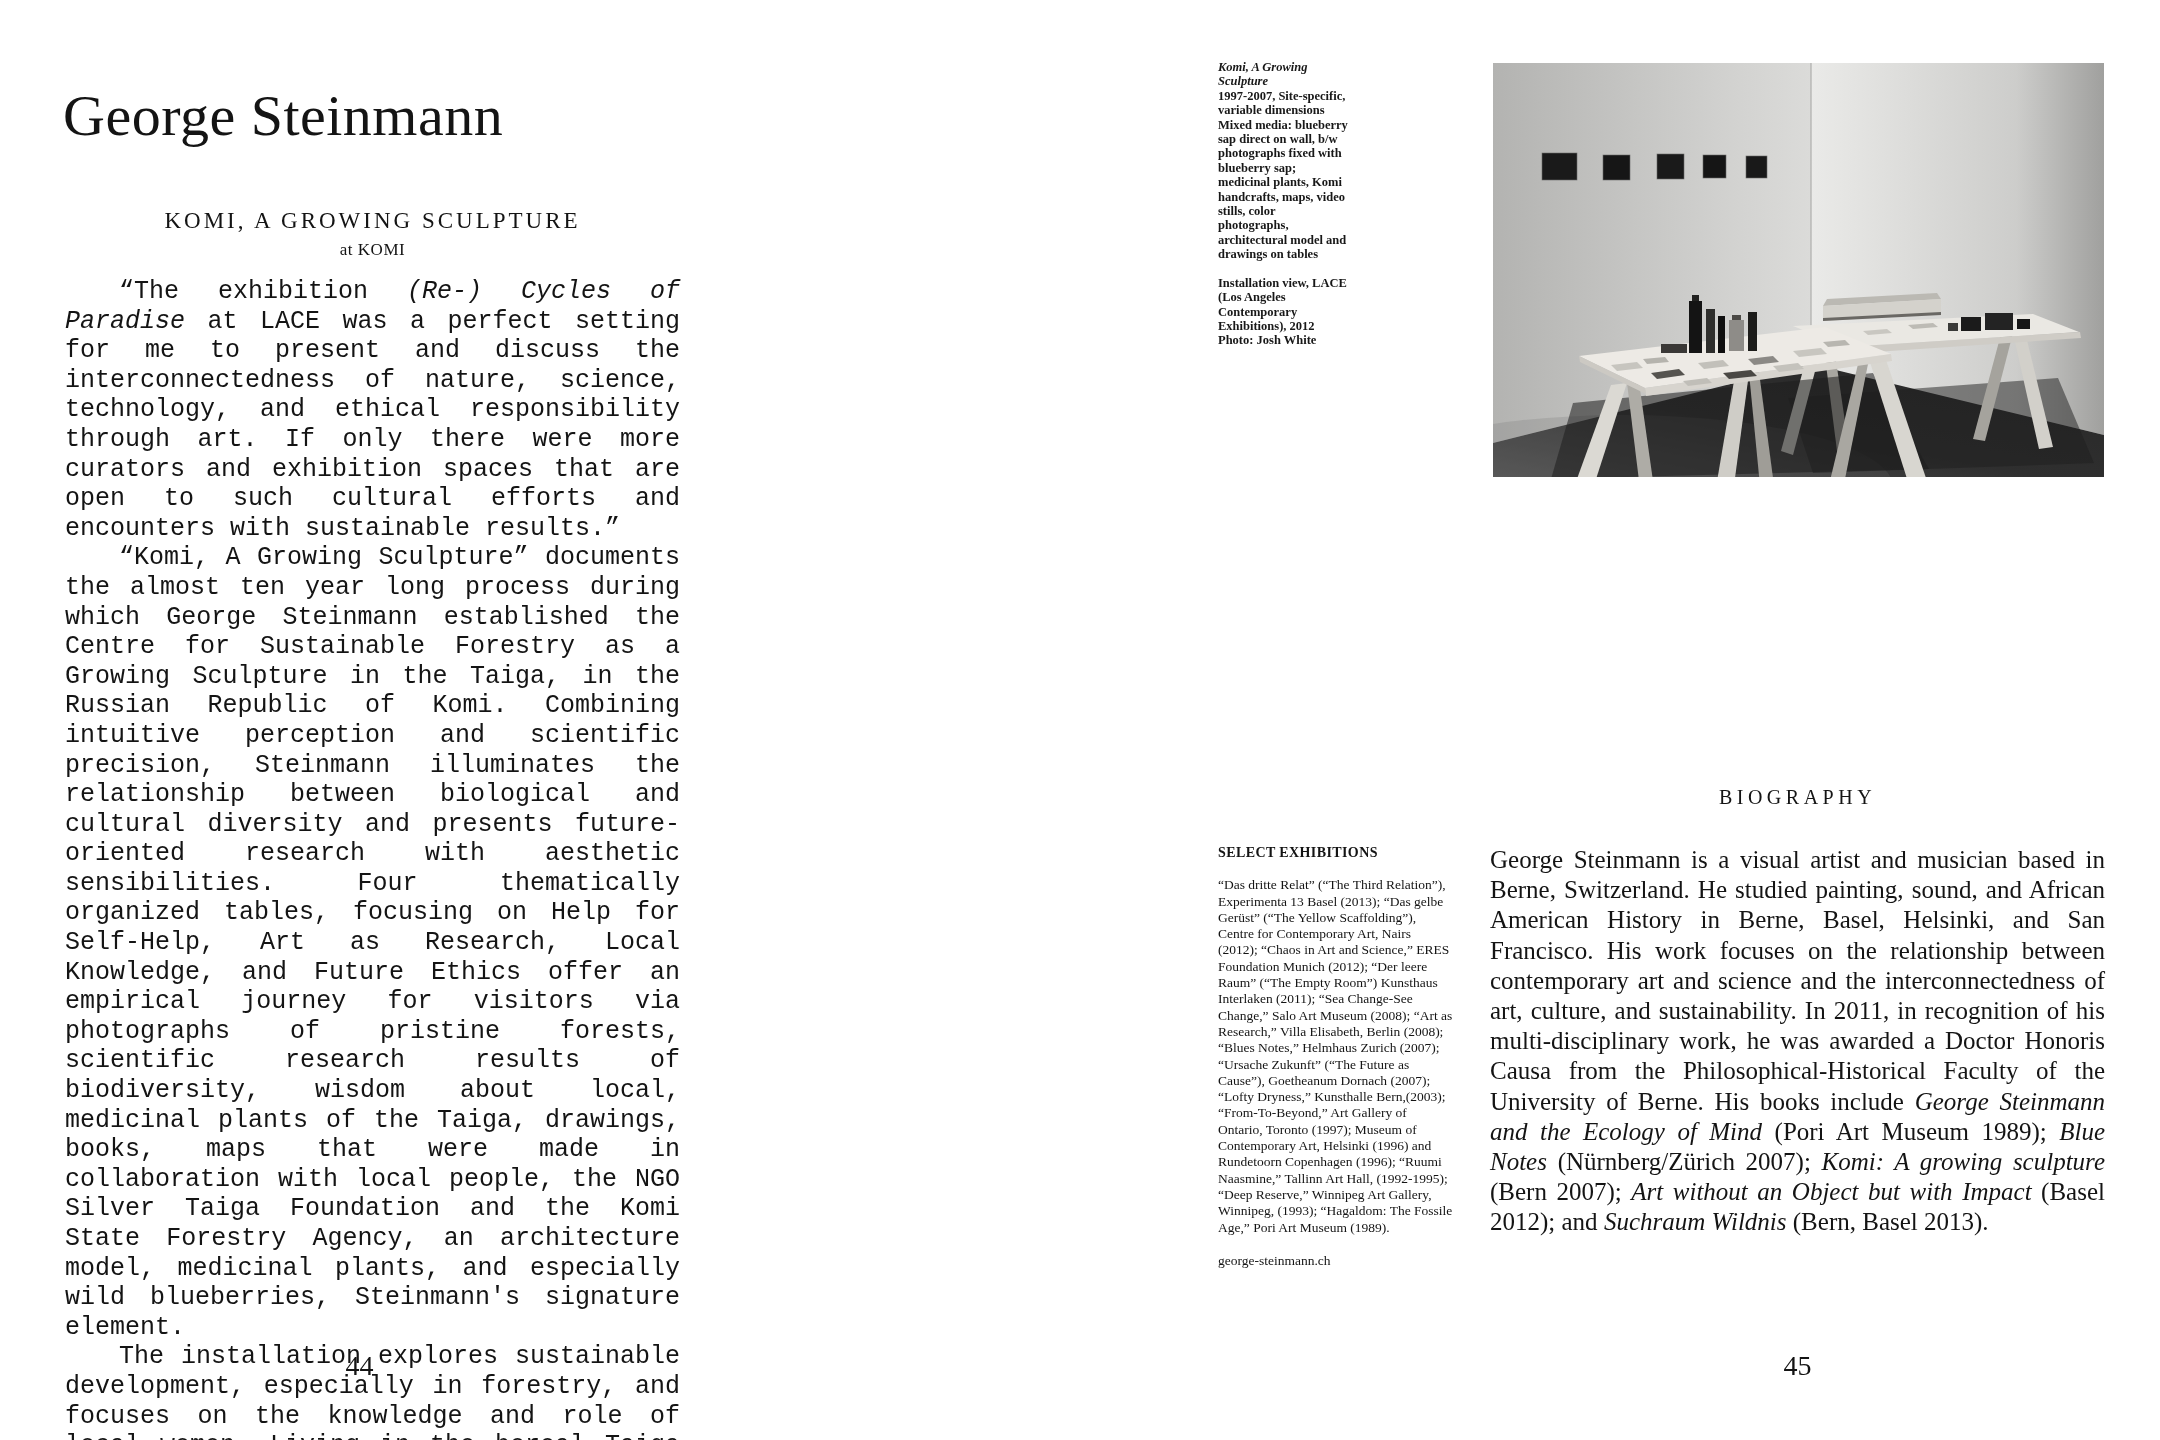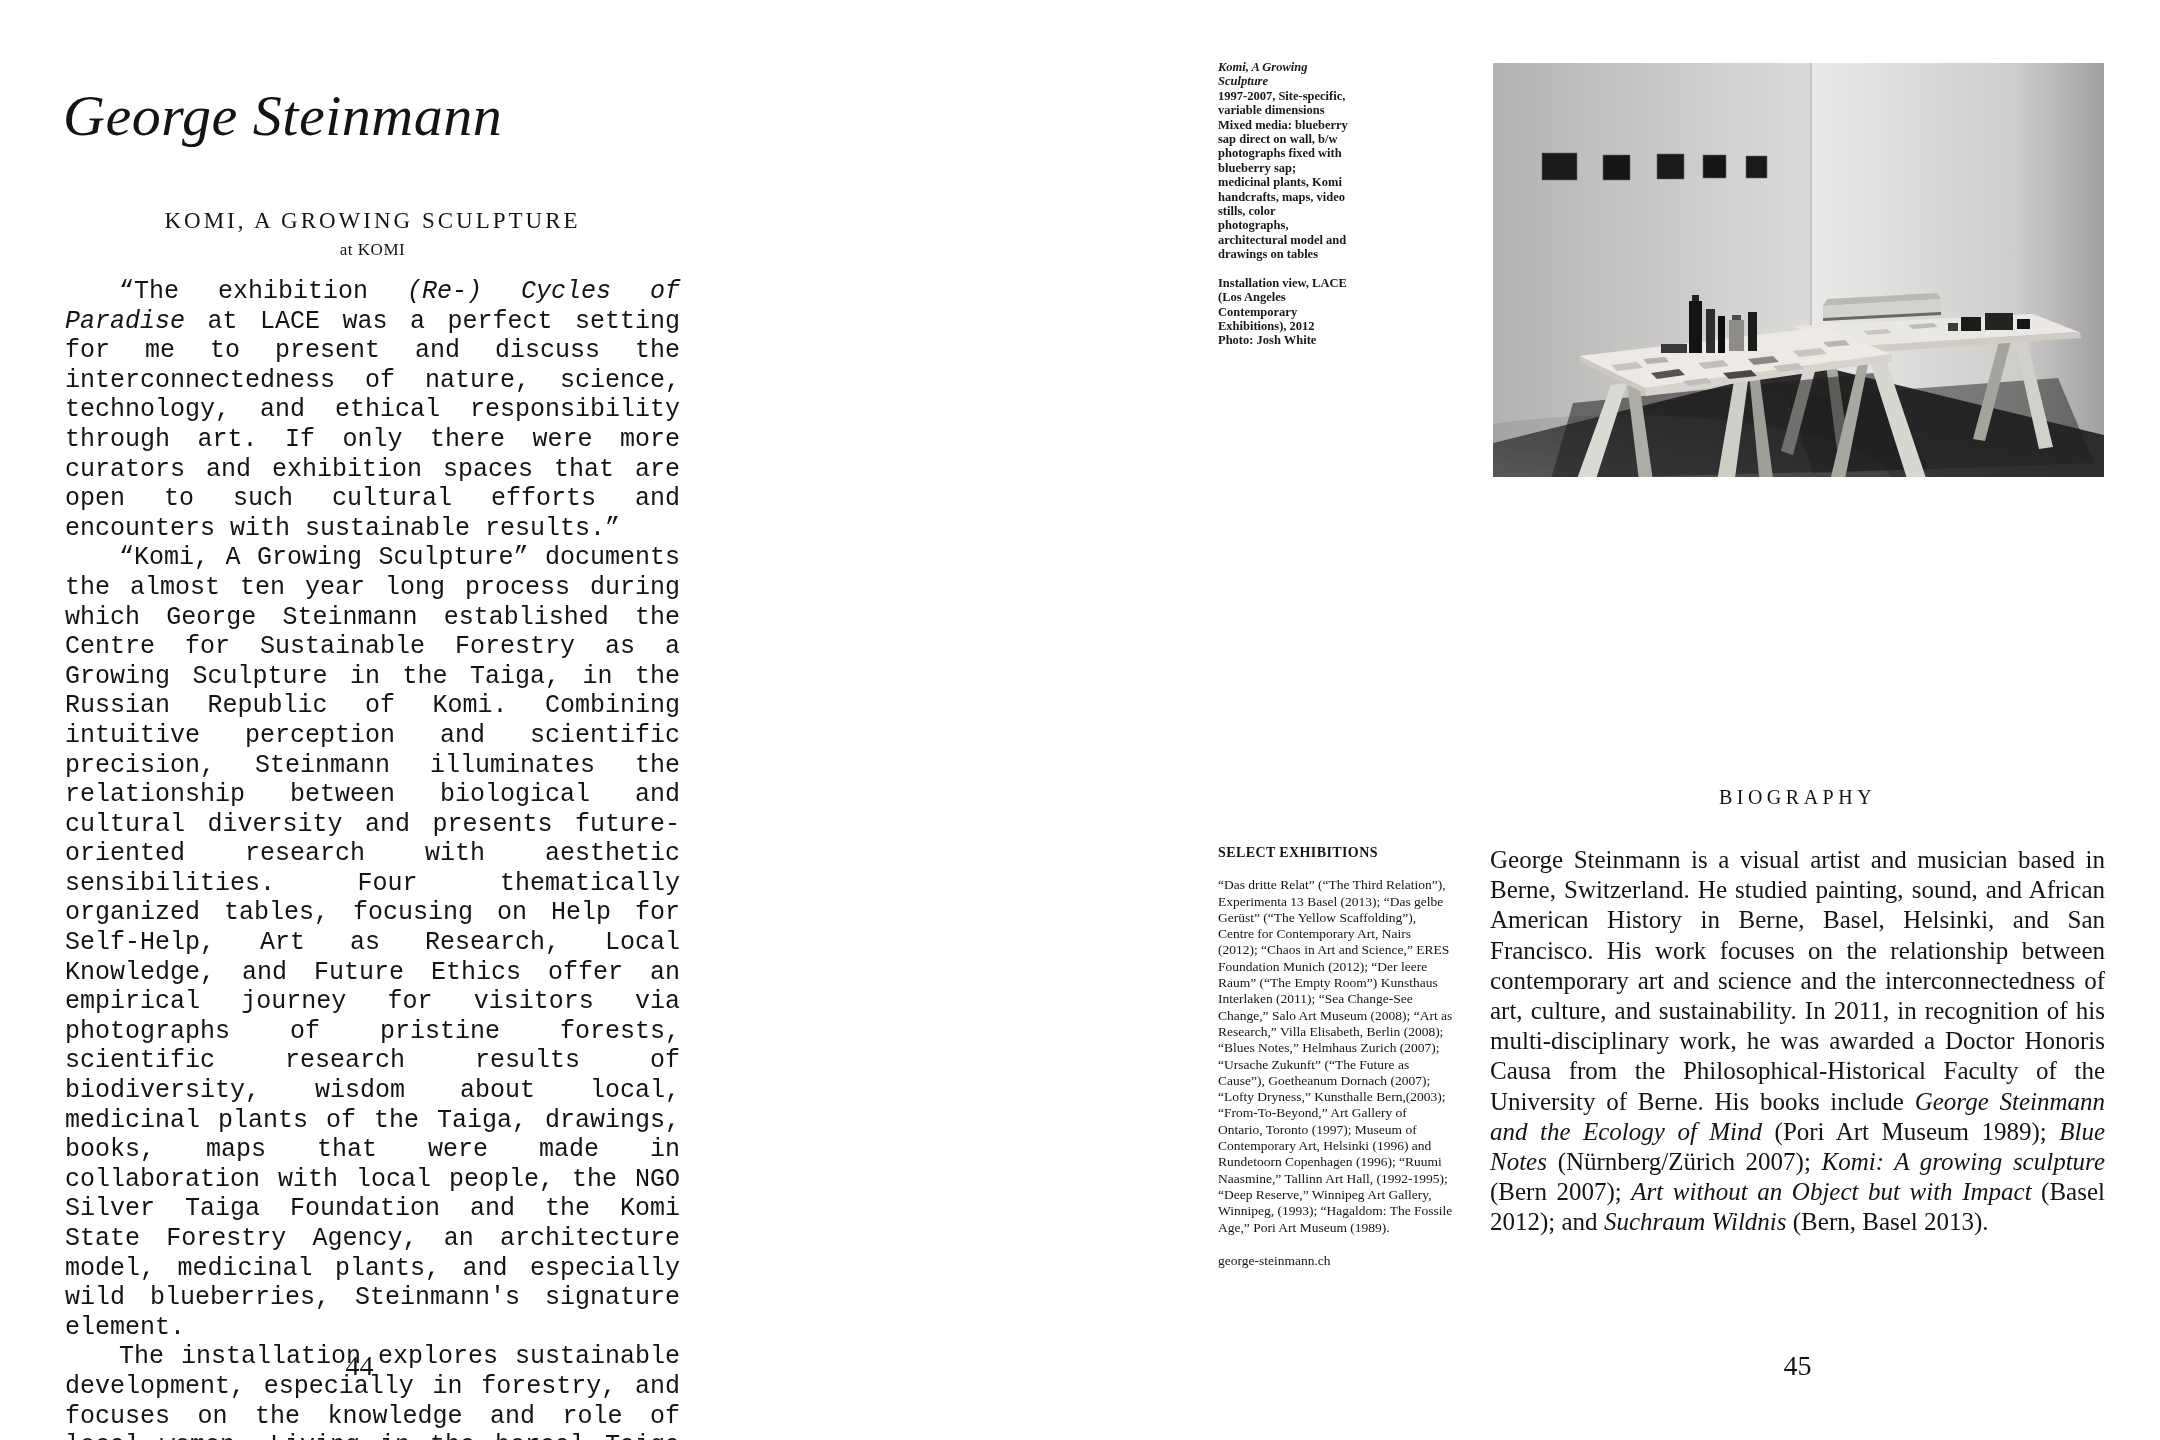--- a/index.html
+++ b/index.html
@@ -9,21 +9,20 @@
     background:#ffffff;
     font-family:"Liberation Serif","DejaVu Serif",serif;
     color:#141414;
     overflow:hidden;
   }
   
   .page-title{
     position:absolute;left:63px;top:47px;
     font-size:58px;line-height:1.05;font-weight:400;letter-spacing:.5px;
     white-space:nowrap;
-    font-style:italic;
   }
   .subhead{
     position:absolute;left:65px;top:208px;width:615px;text-align:center;
   }
   .section-heading{
     font-size:23px;letter-spacing:3px;font-weight:400;
   }
   .section-subheading{
     font-size:17px;margin-top:6px;letter-spacing:.5px;
   }

